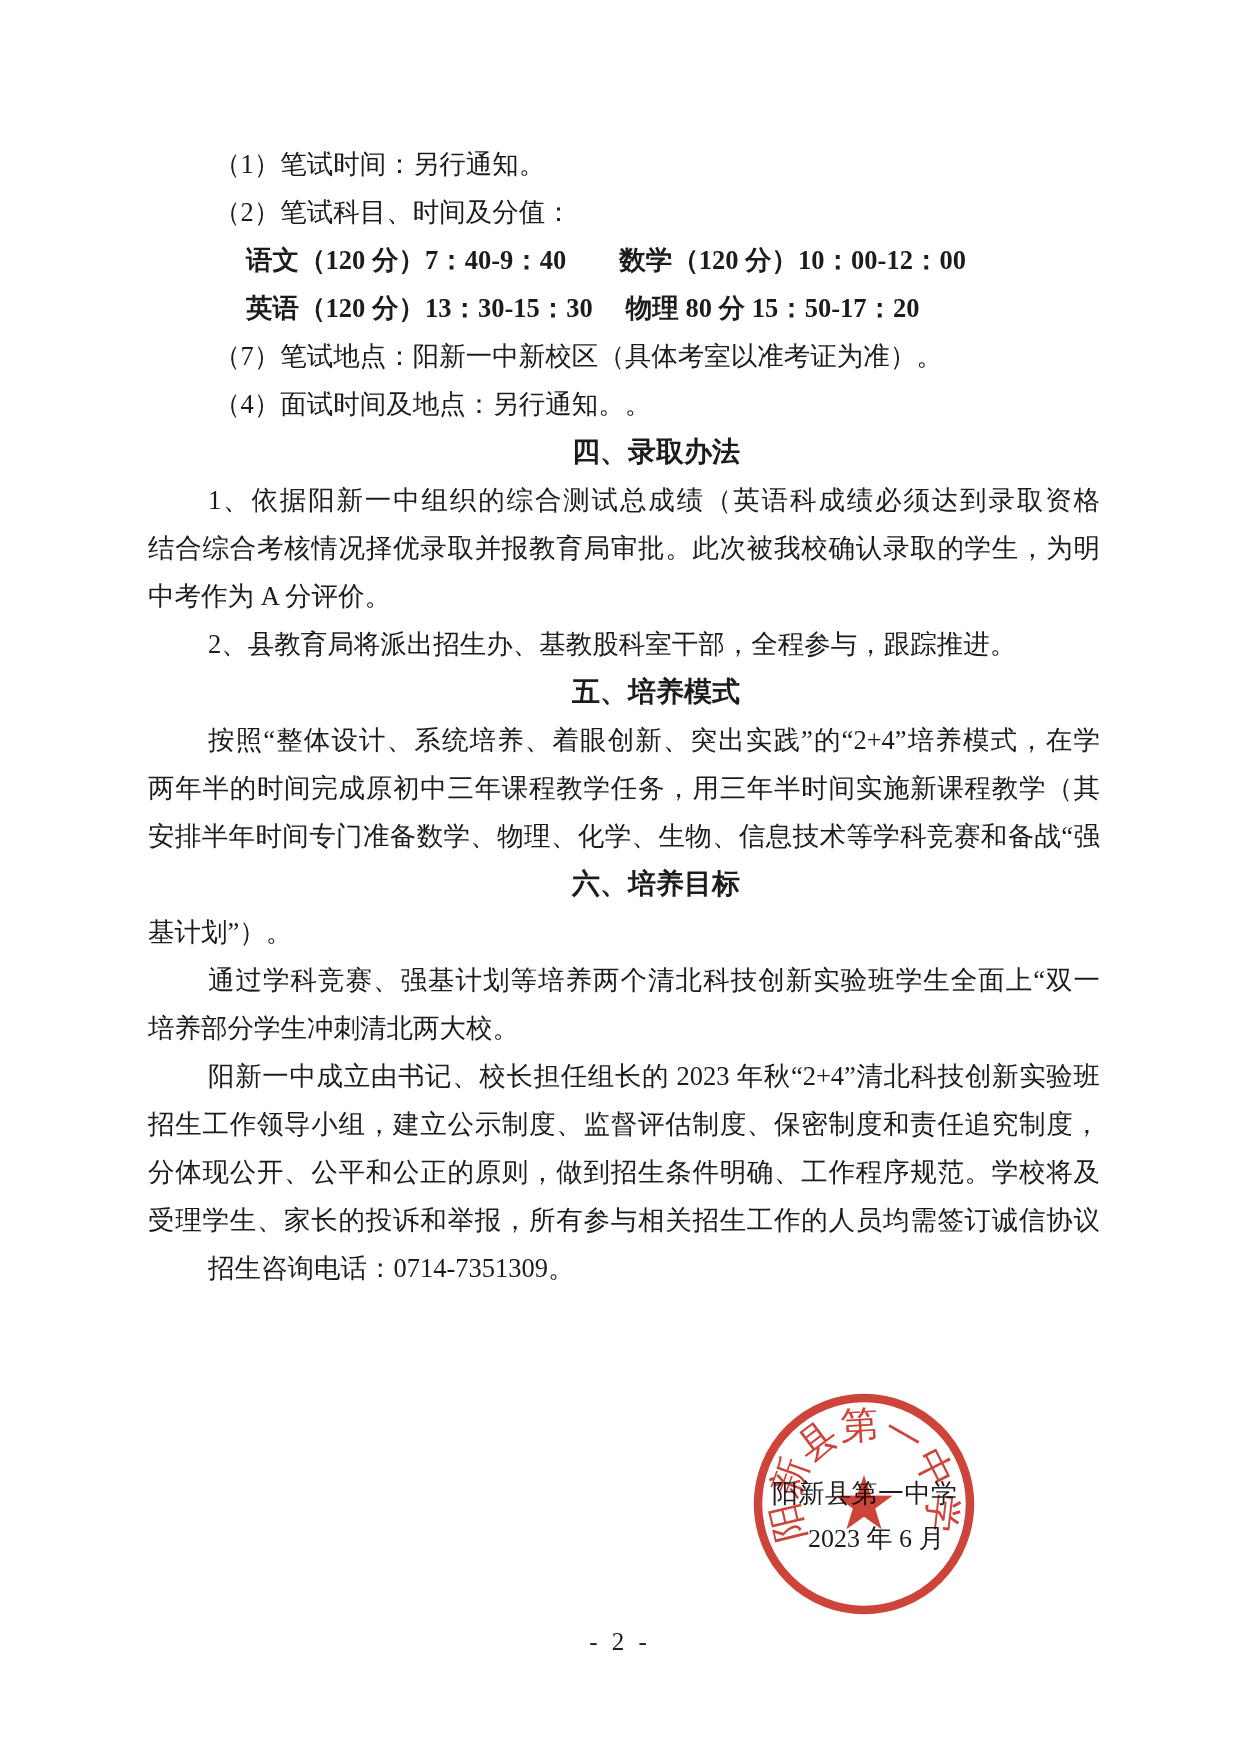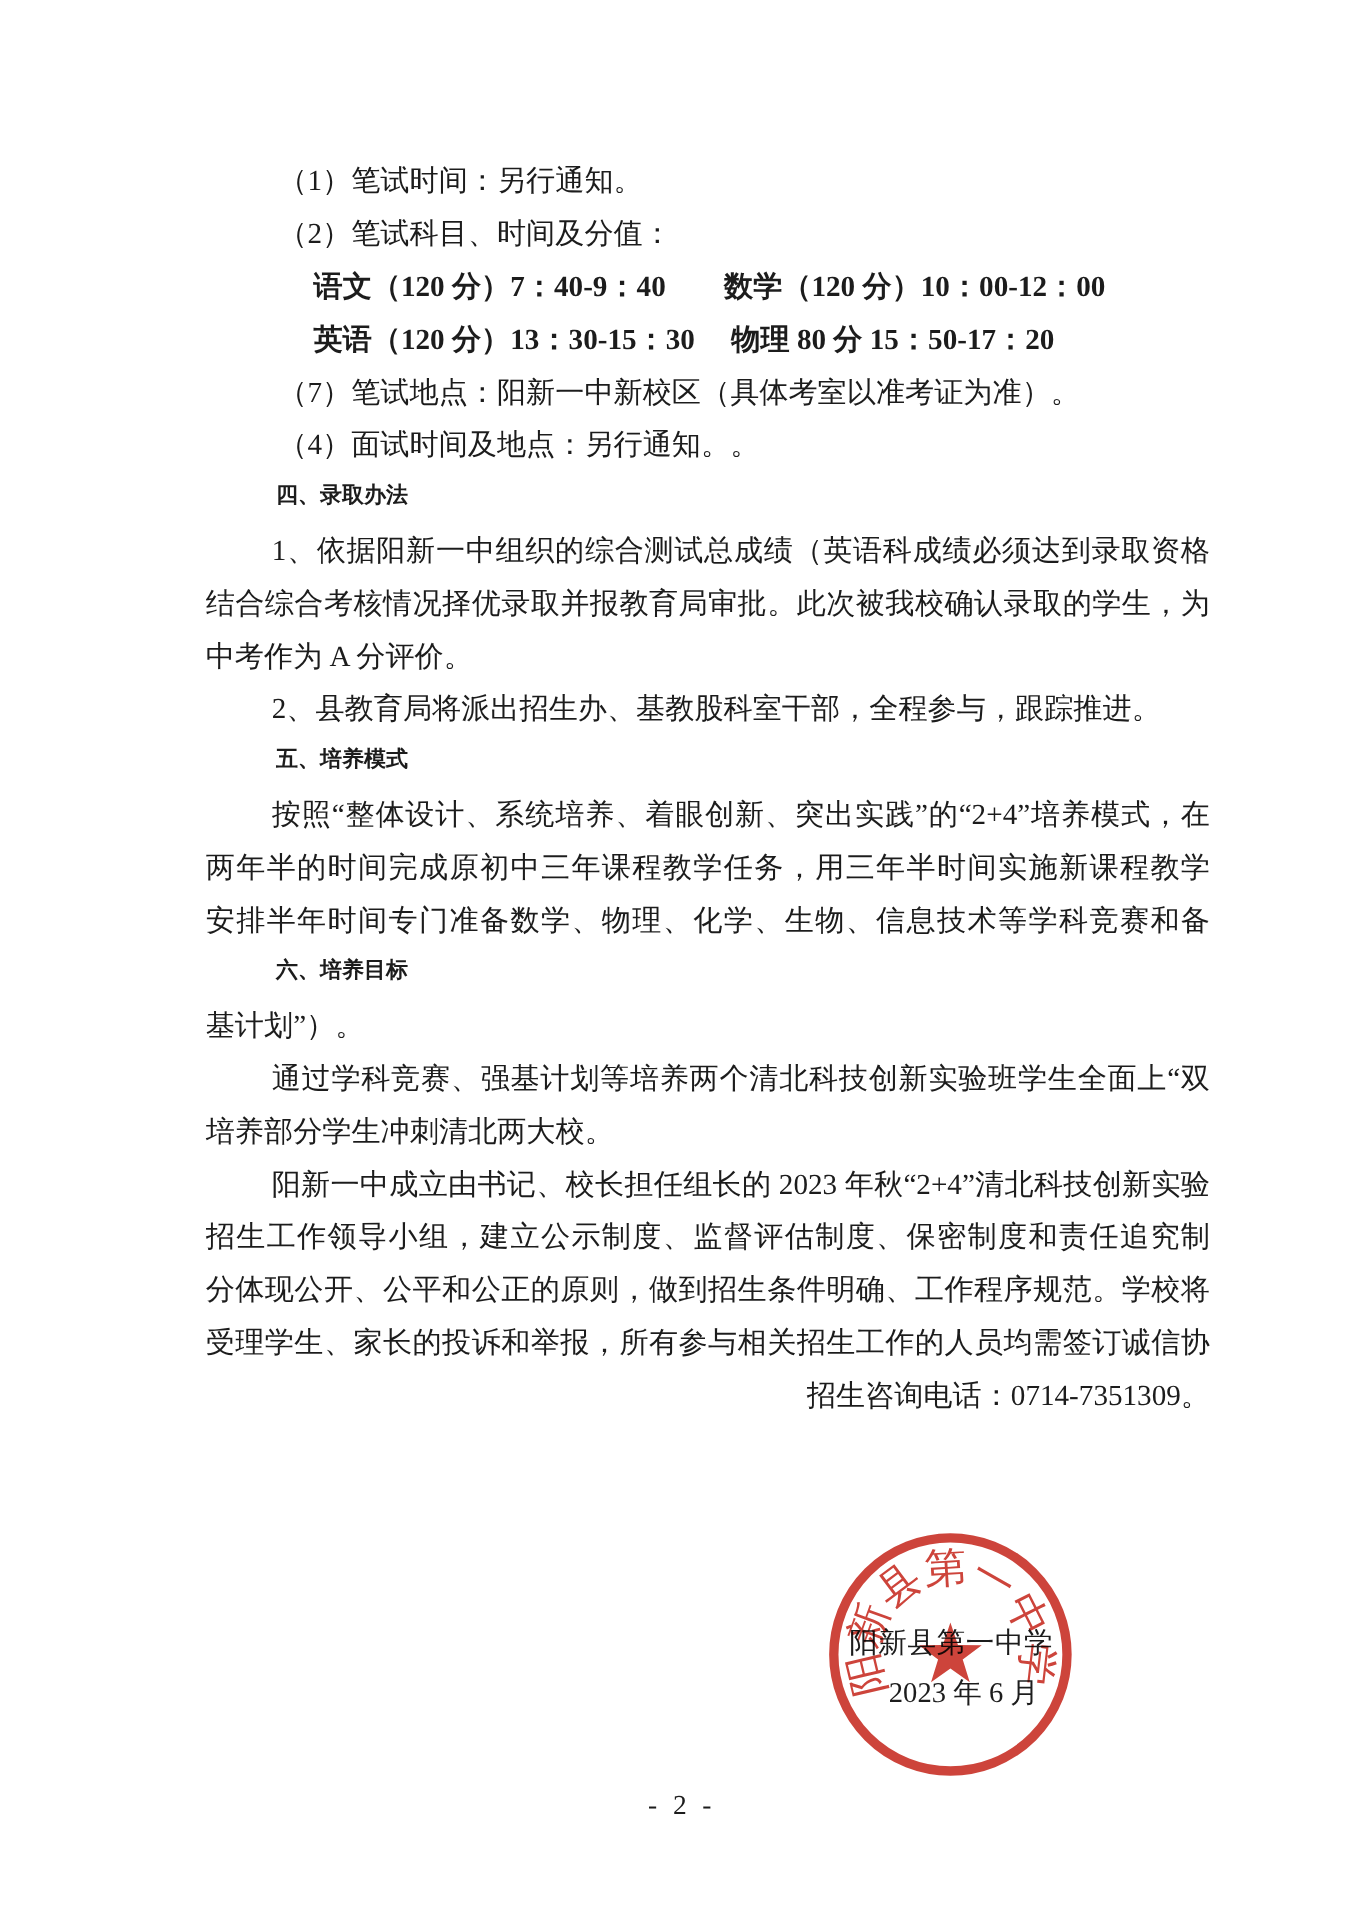--- a/index.html
+++ b/index.html
@@ -17,38 +17,38 @@
     left:148px;
     top:140px;
     width:952px;
   }
   .ln{
     height:48px;
     line-height:48px;
     font-size:26.5px;
     white-space:normal;
     overflow:hidden;
-    margin-left:39px;
   }
   .item{ text-indent:66px; }
   .subject{ text-indent:98px;font-weight:bold; }
   .heading{
-    font-family:Liberation Mono, monospace;
+    font-family:Liberation Sans, sans-serif;
     font-weight:700;
-    font-size:20px;
+    font-size:28px;
     text-indent:64px;
+    text-align:center;
   }
   .pfirst{ text-indent:60px; }
   .cont{ text-indent:0; }
   .just{
     text-align:justify;
     text-align-last:justify;
     text-justify:inter-character;
   }
-  .phone{ text-indent:60px;text-align:right; }
+  .phone{ text-indent:60px; }
 
   
   .sig-line{
     position:absolute;
     font-size:26px;
     line-height:30px;
     color:#1c1c1c;
     white-space:nowrap;
     z-index:1;
   }

